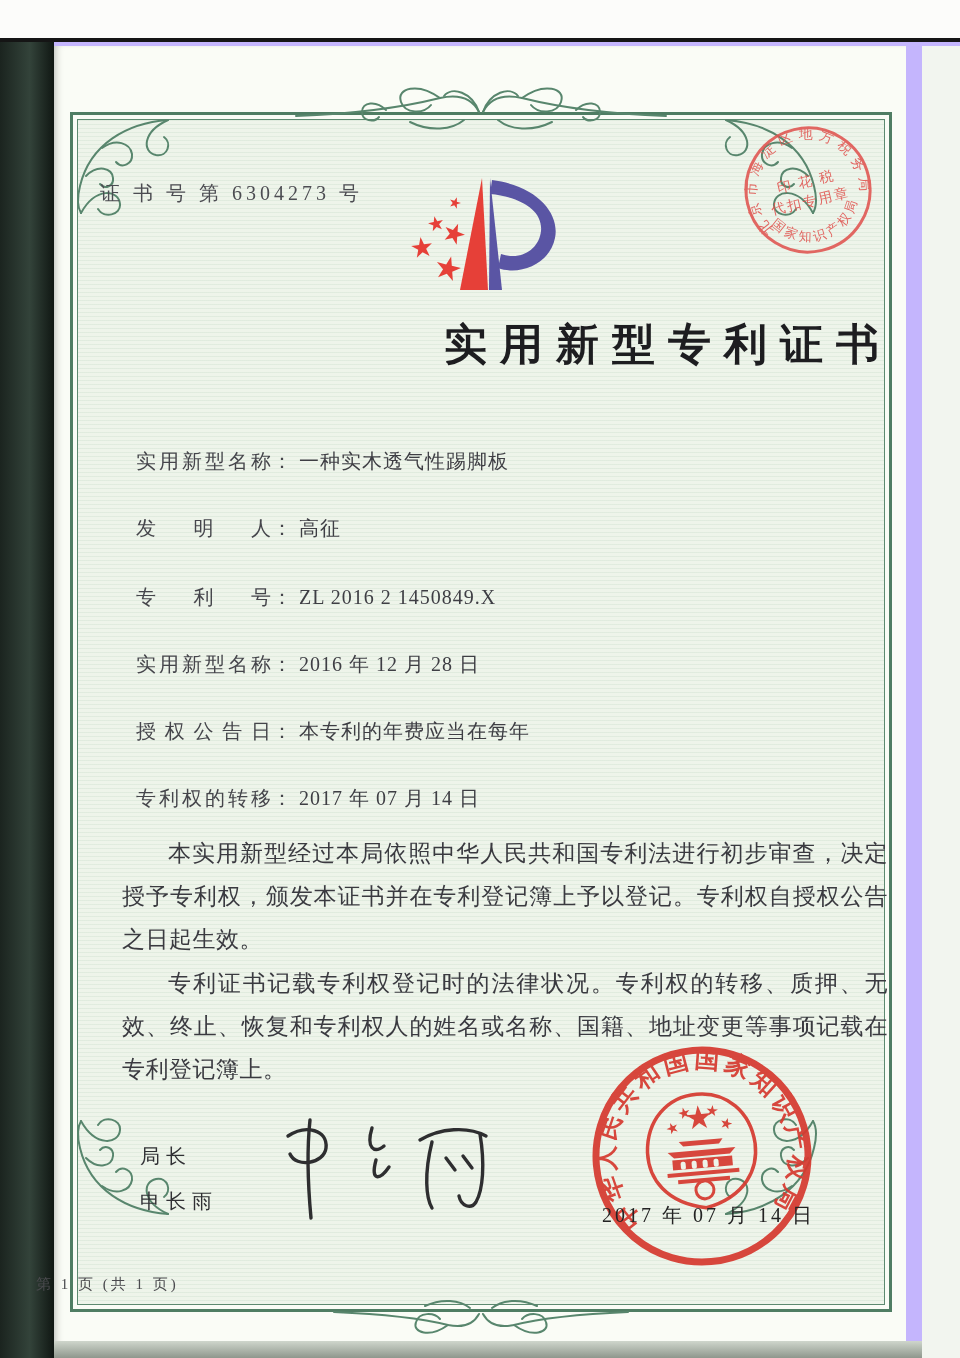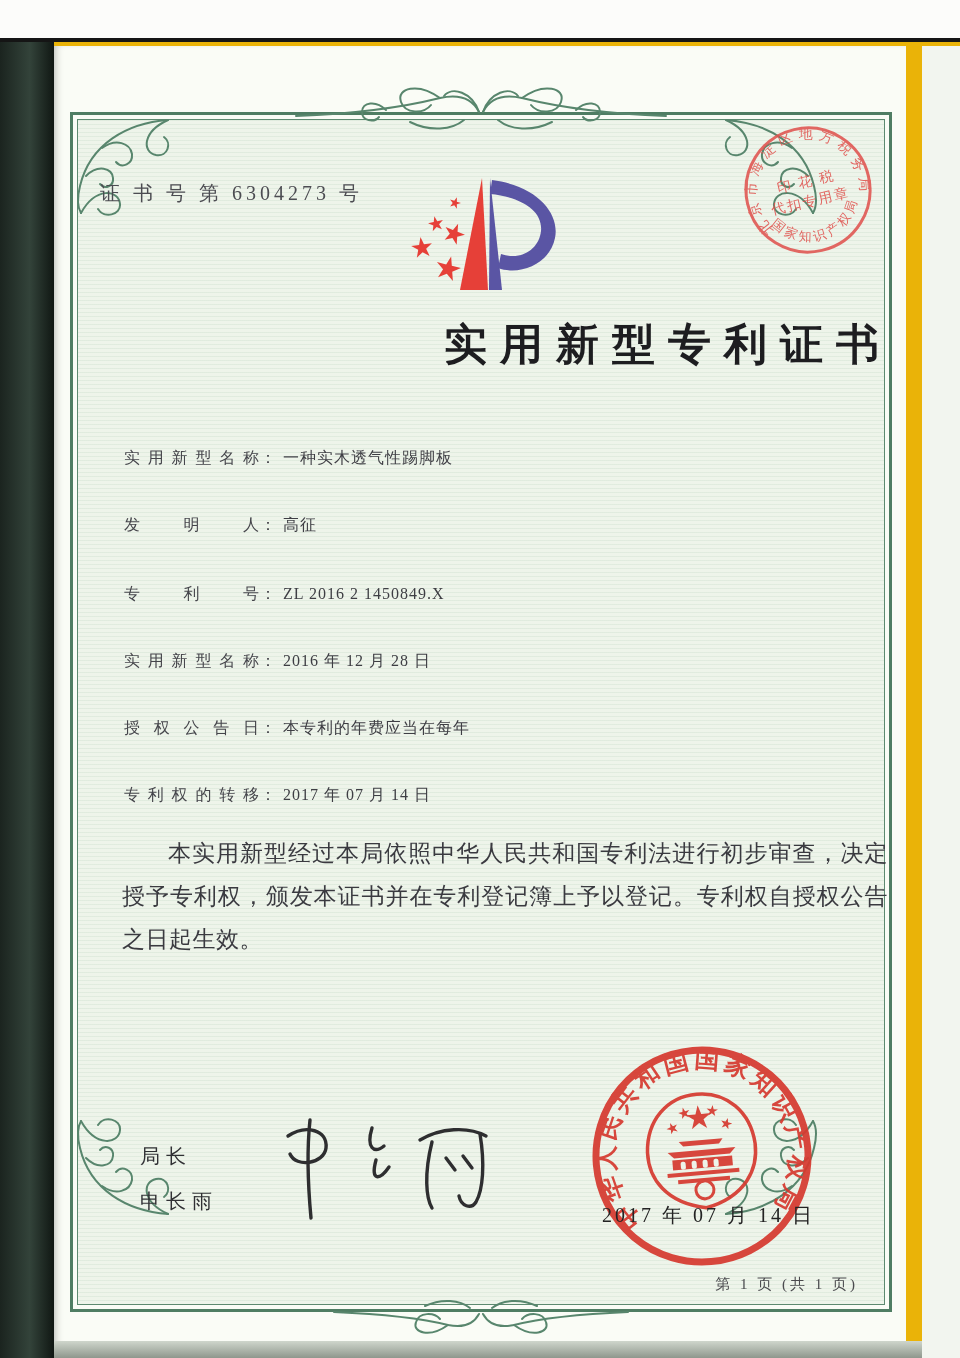--- a/index.html
+++ b/index.html
@@ -1,19 +1,19 @@
 <!DOCTYPE html>
 <html><head>
 <meta charset="utf-8">
 <style>
   html,body{margin:0;padding:0;background:#e9ece6;}
   *{box-sizing:border-box;}
   #scan{
     position:relative;width:960px;height:1358px;overflow:hidden;
-    background:#eab308;
+    background:#c4b5fd;
     font-family:"Liberation Serif","DejaVu Serif",serif;
   }
   
   .scan-top{position:absolute;left:0;top:0;width:960px;height:42px;background:#fcfcfa;border-bottom:4px solid #151515;}
   .spine{position:absolute;left:0;top:42px;width:54px;height:1316px;
     background:linear-gradient(90deg,#1b241f 0%,#33433a 55%,#101713 100%);}
   .page{position:absolute;left:54px;top:46px;width:852px;height:1299px;
     background:#fafcf6;box-shadow:inset 6px 0 10px -6px rgba(0,0,0,.35);}
   .page-edge{position:absolute;left:906px;top:46px;width:16px;height:1299px;
     background:repeating-linear-gradient(90deg,#b9c4ba 0 2px,#e7ece4 2px 5px,#9fae a2 5px 6px,#eef1ea 6px 9px);}
@@ -33,34 +33,34 @@
   .orn-tr{left:722px;top:116px;transform:scaleX(-1);}
   .orn-bl{left:72px;top:1118px;transform:scaleY(-1);}
   .orn-br{left:722px;top:1118px;transform:scale(-1,-1);}
   .orn-topc{left:290px;top:76px;}
   .orn-botc{left:330px;top:1284px;transform:scaleY(-1);}
   
   .cert-no{position:absolute;left:100px;top:180px;font-size:20px;color:#4c4c52;letter-spacing:4px;}
   .title{position:absolute;left:70px;top:316px;width:822px;text-align:right;
     font-size:43px;font-weight:bold;color:#1d1d20;letter-spacing:13px;}
   .fields{position:absolute;left:124px;top:448px;width:700px;}
-  .frow{position:absolute;left:0;font-size:16px;color:#45454b;white-space:nowrap;letter-spacing:1px;}
+  .frow{position:absolute;left:12px;font-size:20px;color:#45454b;white-space:nowrap;letter-spacing:1px;}
   .flabel{display:inline-block;width:136px;text-align:justify;text-align-last:justify;vertical-align:bottom;}
   .fvalue{margin-left:6px;color:#3e3e44;}
   .paras{position:absolute;left:122px;top:832px;width:766px;
     font-size:23px;line-height:1.88;color:#3a3a40;text-align:justify;letter-spacing:.5px;}
   .paras p{margin:0;text-indent:2em;}
   .signer{position:absolute;left:140px;font-size:20px;color:#303034;letter-spacing:6px;}
   .signer-title{top:1143px;}
   .signer-name{top:1188px;}
   .signature-svg{position:absolute;left:272px;top:1106px;}
   .seal-svg{position:absolute;left:586px;top:1040px;transform:rotate(-5deg);}
   .seal-date{position:absolute;left:602px;top:1202px;font-size:20px;color:#232323;letter-spacing:3px;z-index:5;}
   .stamp-svg{position:absolute;left:740px;top:122px;transform:rotate(-13deg);}
-  .footer{position:absolute;left:36px;top:1275px;width:822px;text-align:right;
+  .footer{position:absolute;left:36px;top:1275px;width:822px;text-align:left;
     font-size:15px;color:#4a4a4e;letter-spacing:3px;}
   .logo-svg{position:absolute;left:396px;top:170px;}
 </style>
 </head>
 <body>
 
 <div id="scan">
 
   <svg width="0" height="0" style="position:absolute">
     <defs>
@@ -188,20 +188,21 @@
     <div class="frow" style="top:270px">
       <span class="flabel">授权公告日</span><span>：</span><span class="fvalue">本专利的年费应当在每年</span>
     </div>
     <div class="frow" style="top:337px">
       <span class="flabel">专利权的转移</span><span>：</span><span class="fvalue">2017 年 07 月 14 日</span>
     </div>
   </div>
 
   <div class="paras">
     <p>本实用新型经过本局依照中华人民共和国专利法进行初步审查，决定授予专利权，颁发本证书并在专利登记簿上予以登记。专利权自授权公告之日起生效。</p>
+    <p>专利证书记载专利权登记时的法律状况。专利权的转移、质押、无效、终止、恢复和专利权人的姓名或名称、国籍、地址变更等事项记载在专利登记簿上。</p>
   </div>
 
   <div class="signer signer-title">局长</div>
   <div class="signer signer-name">申长雨</div>
 
   <svg class="signature-svg" width="235" height="118" viewBox="0 0 235 118" fill="none" stroke="#2e2e30" stroke-width="3.4" stroke-linecap="round">
     <path d="M 38,14 C 35,42 36,80 39,112"></path>
     <path d="M 16,30 C 34,18 56,24 54,42 C 52,58 24,62 18,48"></path>
     <path d="M 100,22 C 94,42 102,48 112,40"></path>
     <path d="M 104,54 C 98,76 108,74 117,61"></path>

